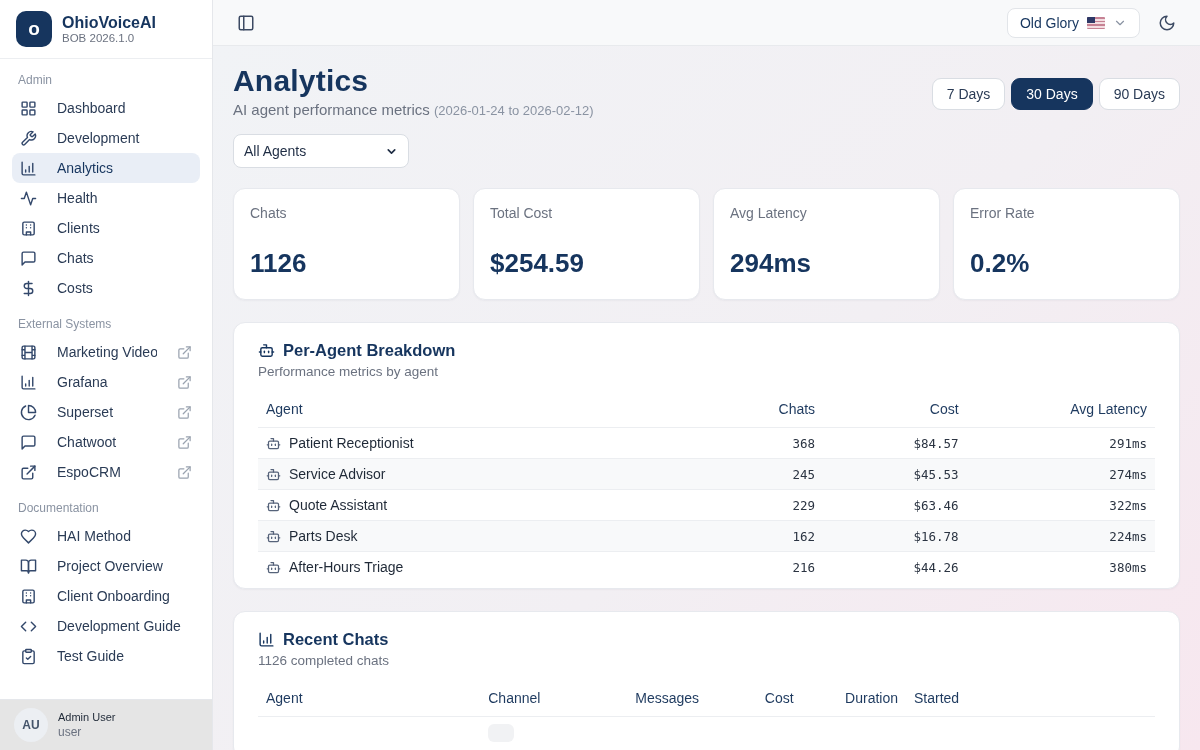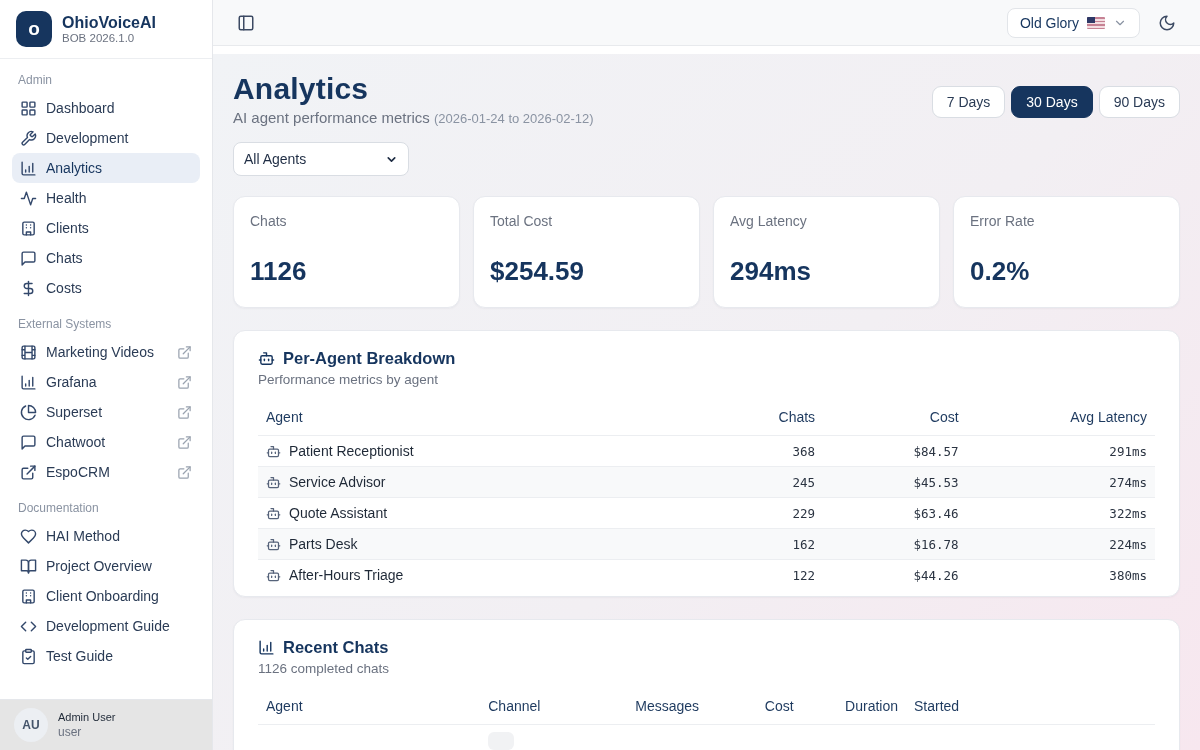--- a/index.html
+++ b/index.html
@@ -19,39 +19,39 @@
   .brand-logo {
     width:36px; height:36px; border-radius:10px; background:#16355e; color:#fff;
     font-weight:bold; font-size:19px; display:flex; align-items:center; justify-content:center;
   }
   .brand-name { font-size:16px; font-weight:bold; color:#16355e; line-height:1.15; }
   .brand-version { font-size:11.5px; color:#6b7280; }
   .nav { flex:1; overflow:hidden; padding:6px 12px 0; }
   .nav-section-label { font-size:12px; color:#8a93a2; margin:14px 6px 6px; }
   .nav-section-label.first { margin-top:8px; }
   .nav-item {
-    display:flex; align-items:center; gap:9px; padding:6px 8px; height:30px;
+    display:flex; align-items:center; gap:20px; padding:6px 8px; height:30px;
     border-radius:8px; font-size:14px; color:#2a3b55; cursor:pointer;
   }
   .nav-item.active { background:#e9eef6; color:#16355e; }
   .nicon { width:17px; height:17px; color:#33486b; flex:none; }
   .nicon svg { width:17px; height:17px; }
   .nlabel { flex:1; white-space:nowrap; overflow:hidden; }
   .ext-icon { width:15px; height:15px; color:#9aa3b0; flex:none; }
   .ext-icon svg { width:15px; height:15px; }
   .user-box { border-top:1px solid #e5e7eb; padding:8px 14px; display:flex; align-items:center; gap:10px; background:#e5e5e5; }
   .avatar {
     width:34px; height:34px; border-radius:50%; background:#eceff3; color:#44546a;
     font-size:12px; font-weight:bold; display:flex; align-items:center; justify-content:center;
   }
   .user-name { font-size:11px; color:#1f2937; line-height:1.2; }
   .user-role { font-size:12px; color:#6b7280; }
 
   
-  .main { flex:1; display:flex; flex-direction:column; height:750px;gap:8px; }
+  .main { flex:1; display:flex; flex-direction:column; height:750px; }
   .topbar {
     height:46px; min-height:46px; background:#f8f9fa; border-bottom:1px solid #e8eaed;
     display:flex; align-items:center; justify-content:space-between; padding:0 20px;
   }
   .icon-btn { background:none; border:none; color:#3c4a63; cursor:pointer; padding:4px; display:flex; }
   .icon-btn svg { width:18px; height:18px; }
   .topbar-right { display:flex; align-items:center; gap:14px; }
   .client-btn {
     display:flex; align-items:center; gap:8px; background:#fff; border:1px solid #e2e5e9;
     border-radius:8px; padding:6px 12px; font-size:14px; color:#16355e; cursor:pointer;
@@ -527,21 +527,21 @@
                       <rect x="4" y="8" width="16" height="12" rx="2"></rect>
                       <path d="M2 14h2"></path>
                       <path d="M20 14h2"></path>
                       <path d="M15 13v2"></path>
                       <path d="M9 13v2"></path>
                     </svg>
                   </span>
                   <span>After-Hours Triage</span>
                 </span>
               </td>
-              <td class="num">122</td>
+              <td class="num">216</td>
               <td class="num">$44.26</td>
               <td class="num">380ms</td>
             </tr>
           </tbody>
       </table>
     </div>
 
     <div class="card">
       <div class="card-title-row">
         <span id="chats-card-icon">

